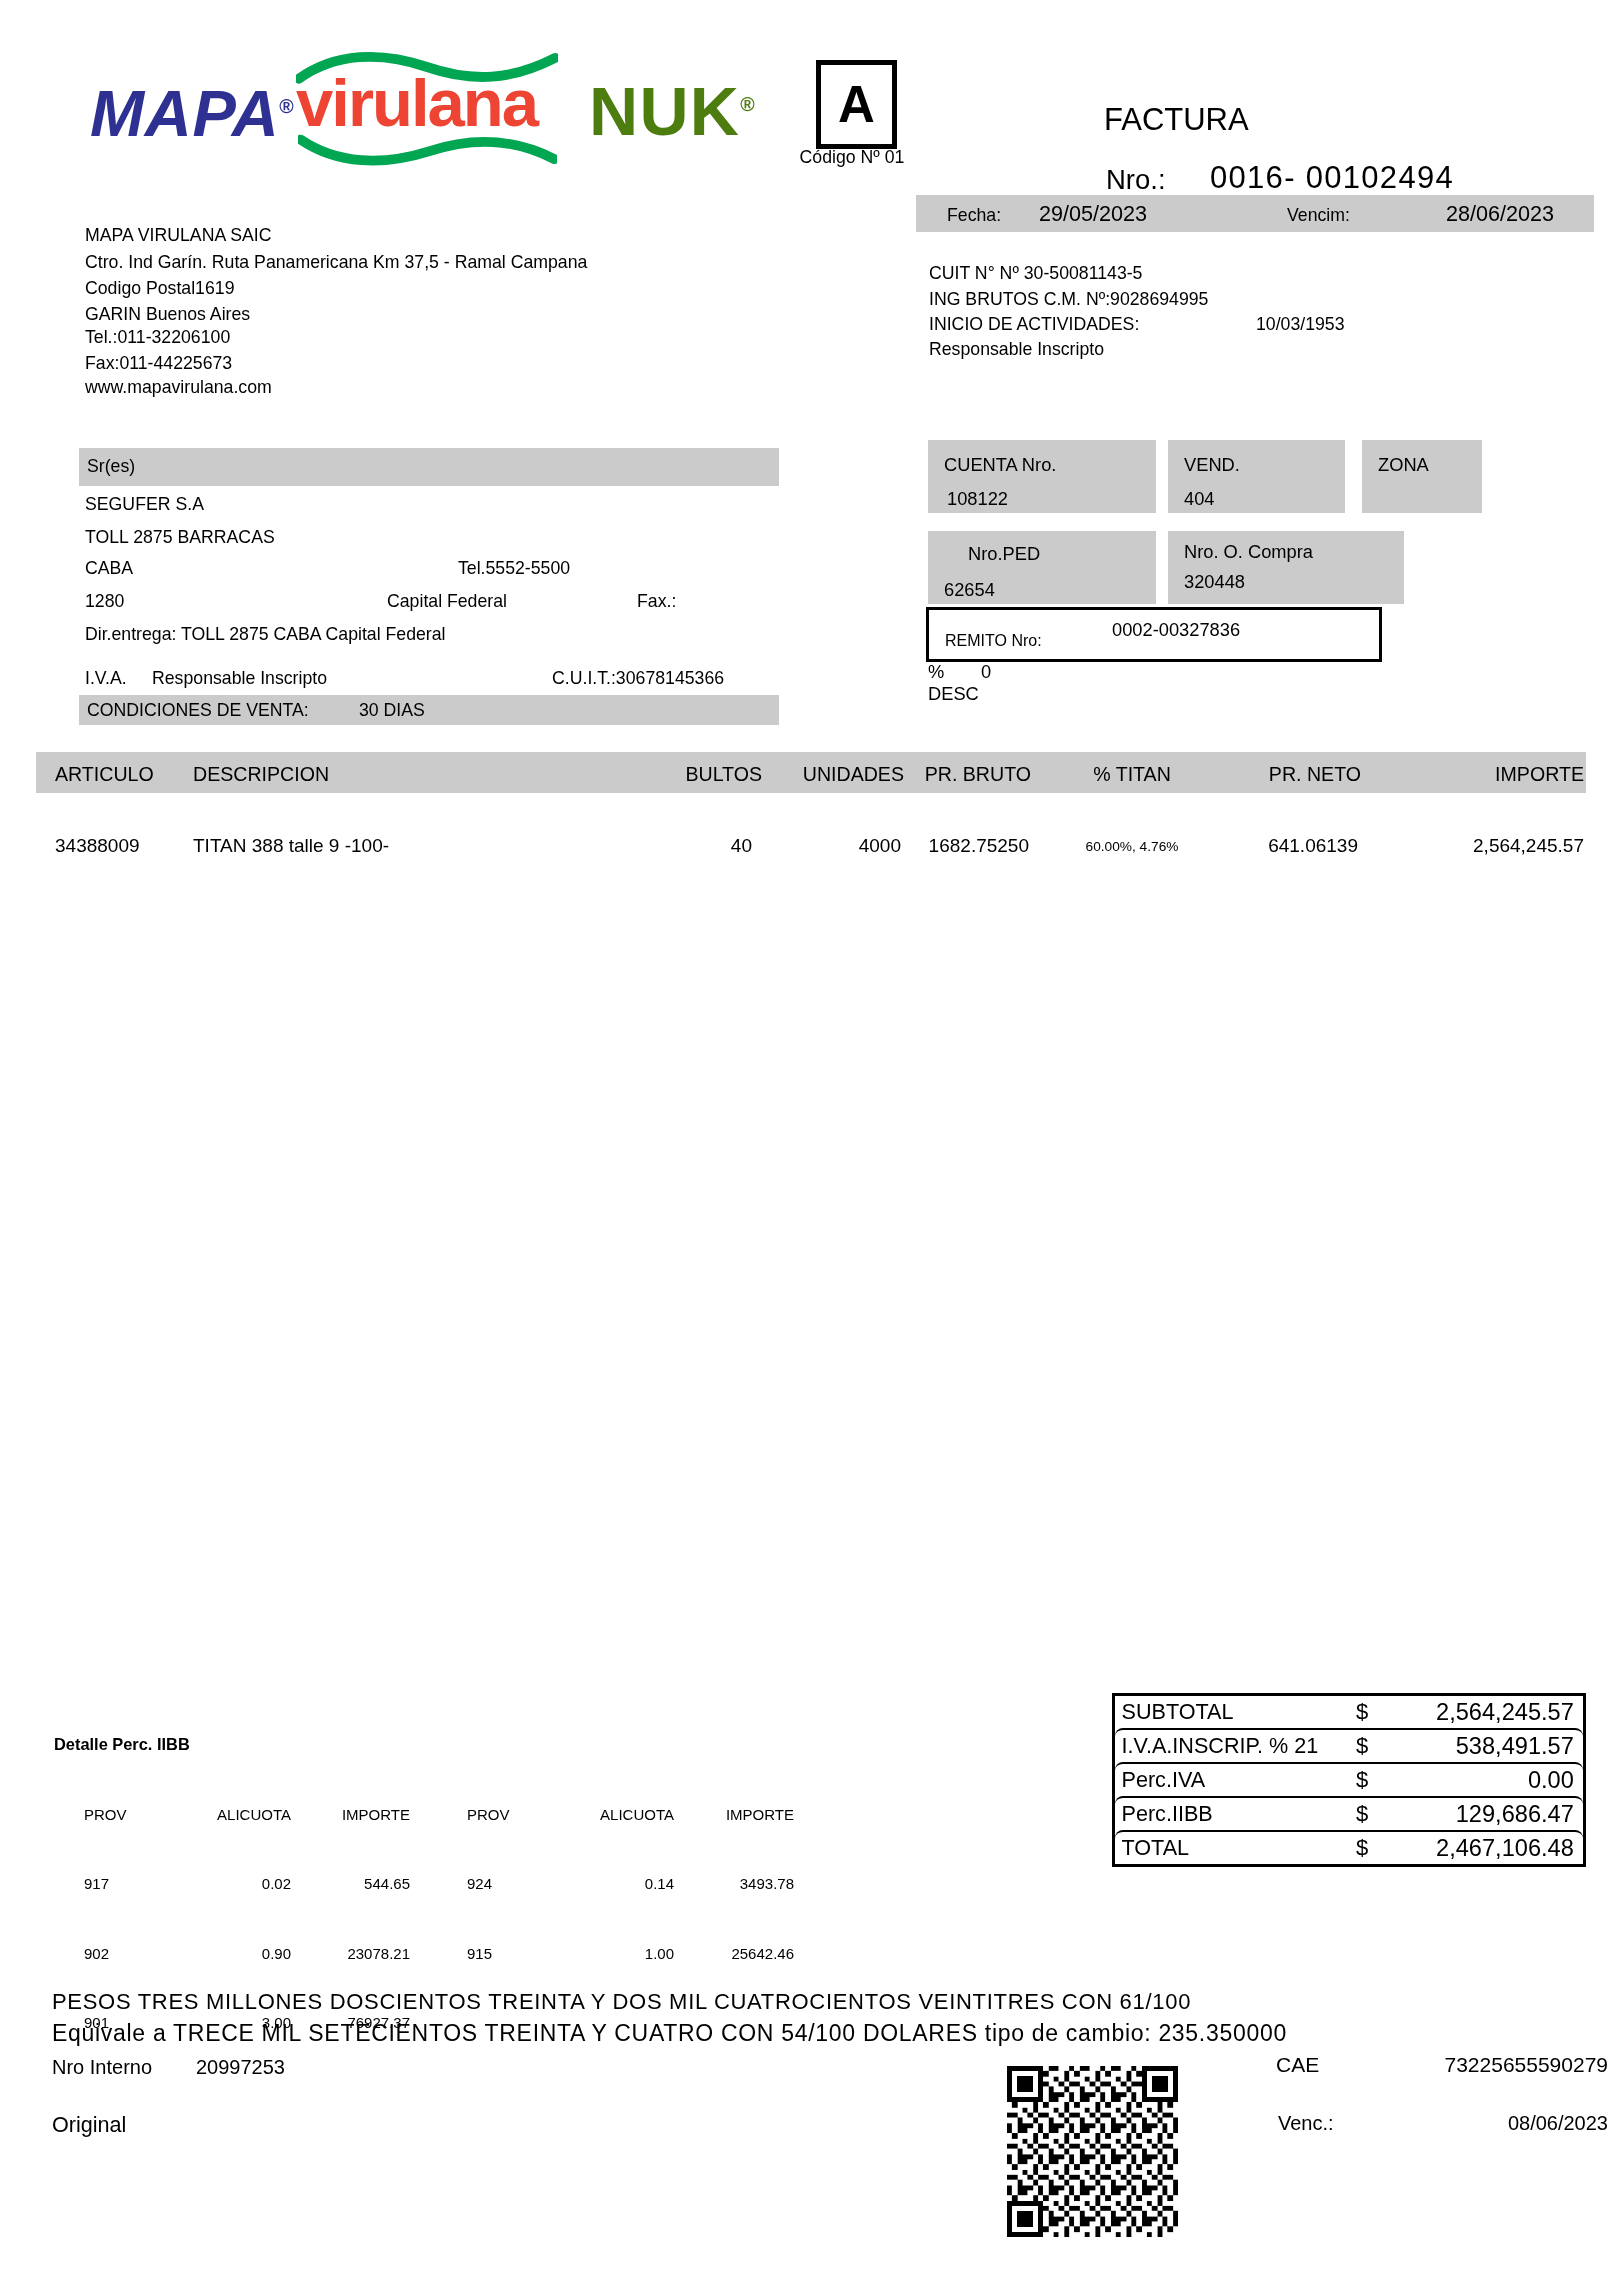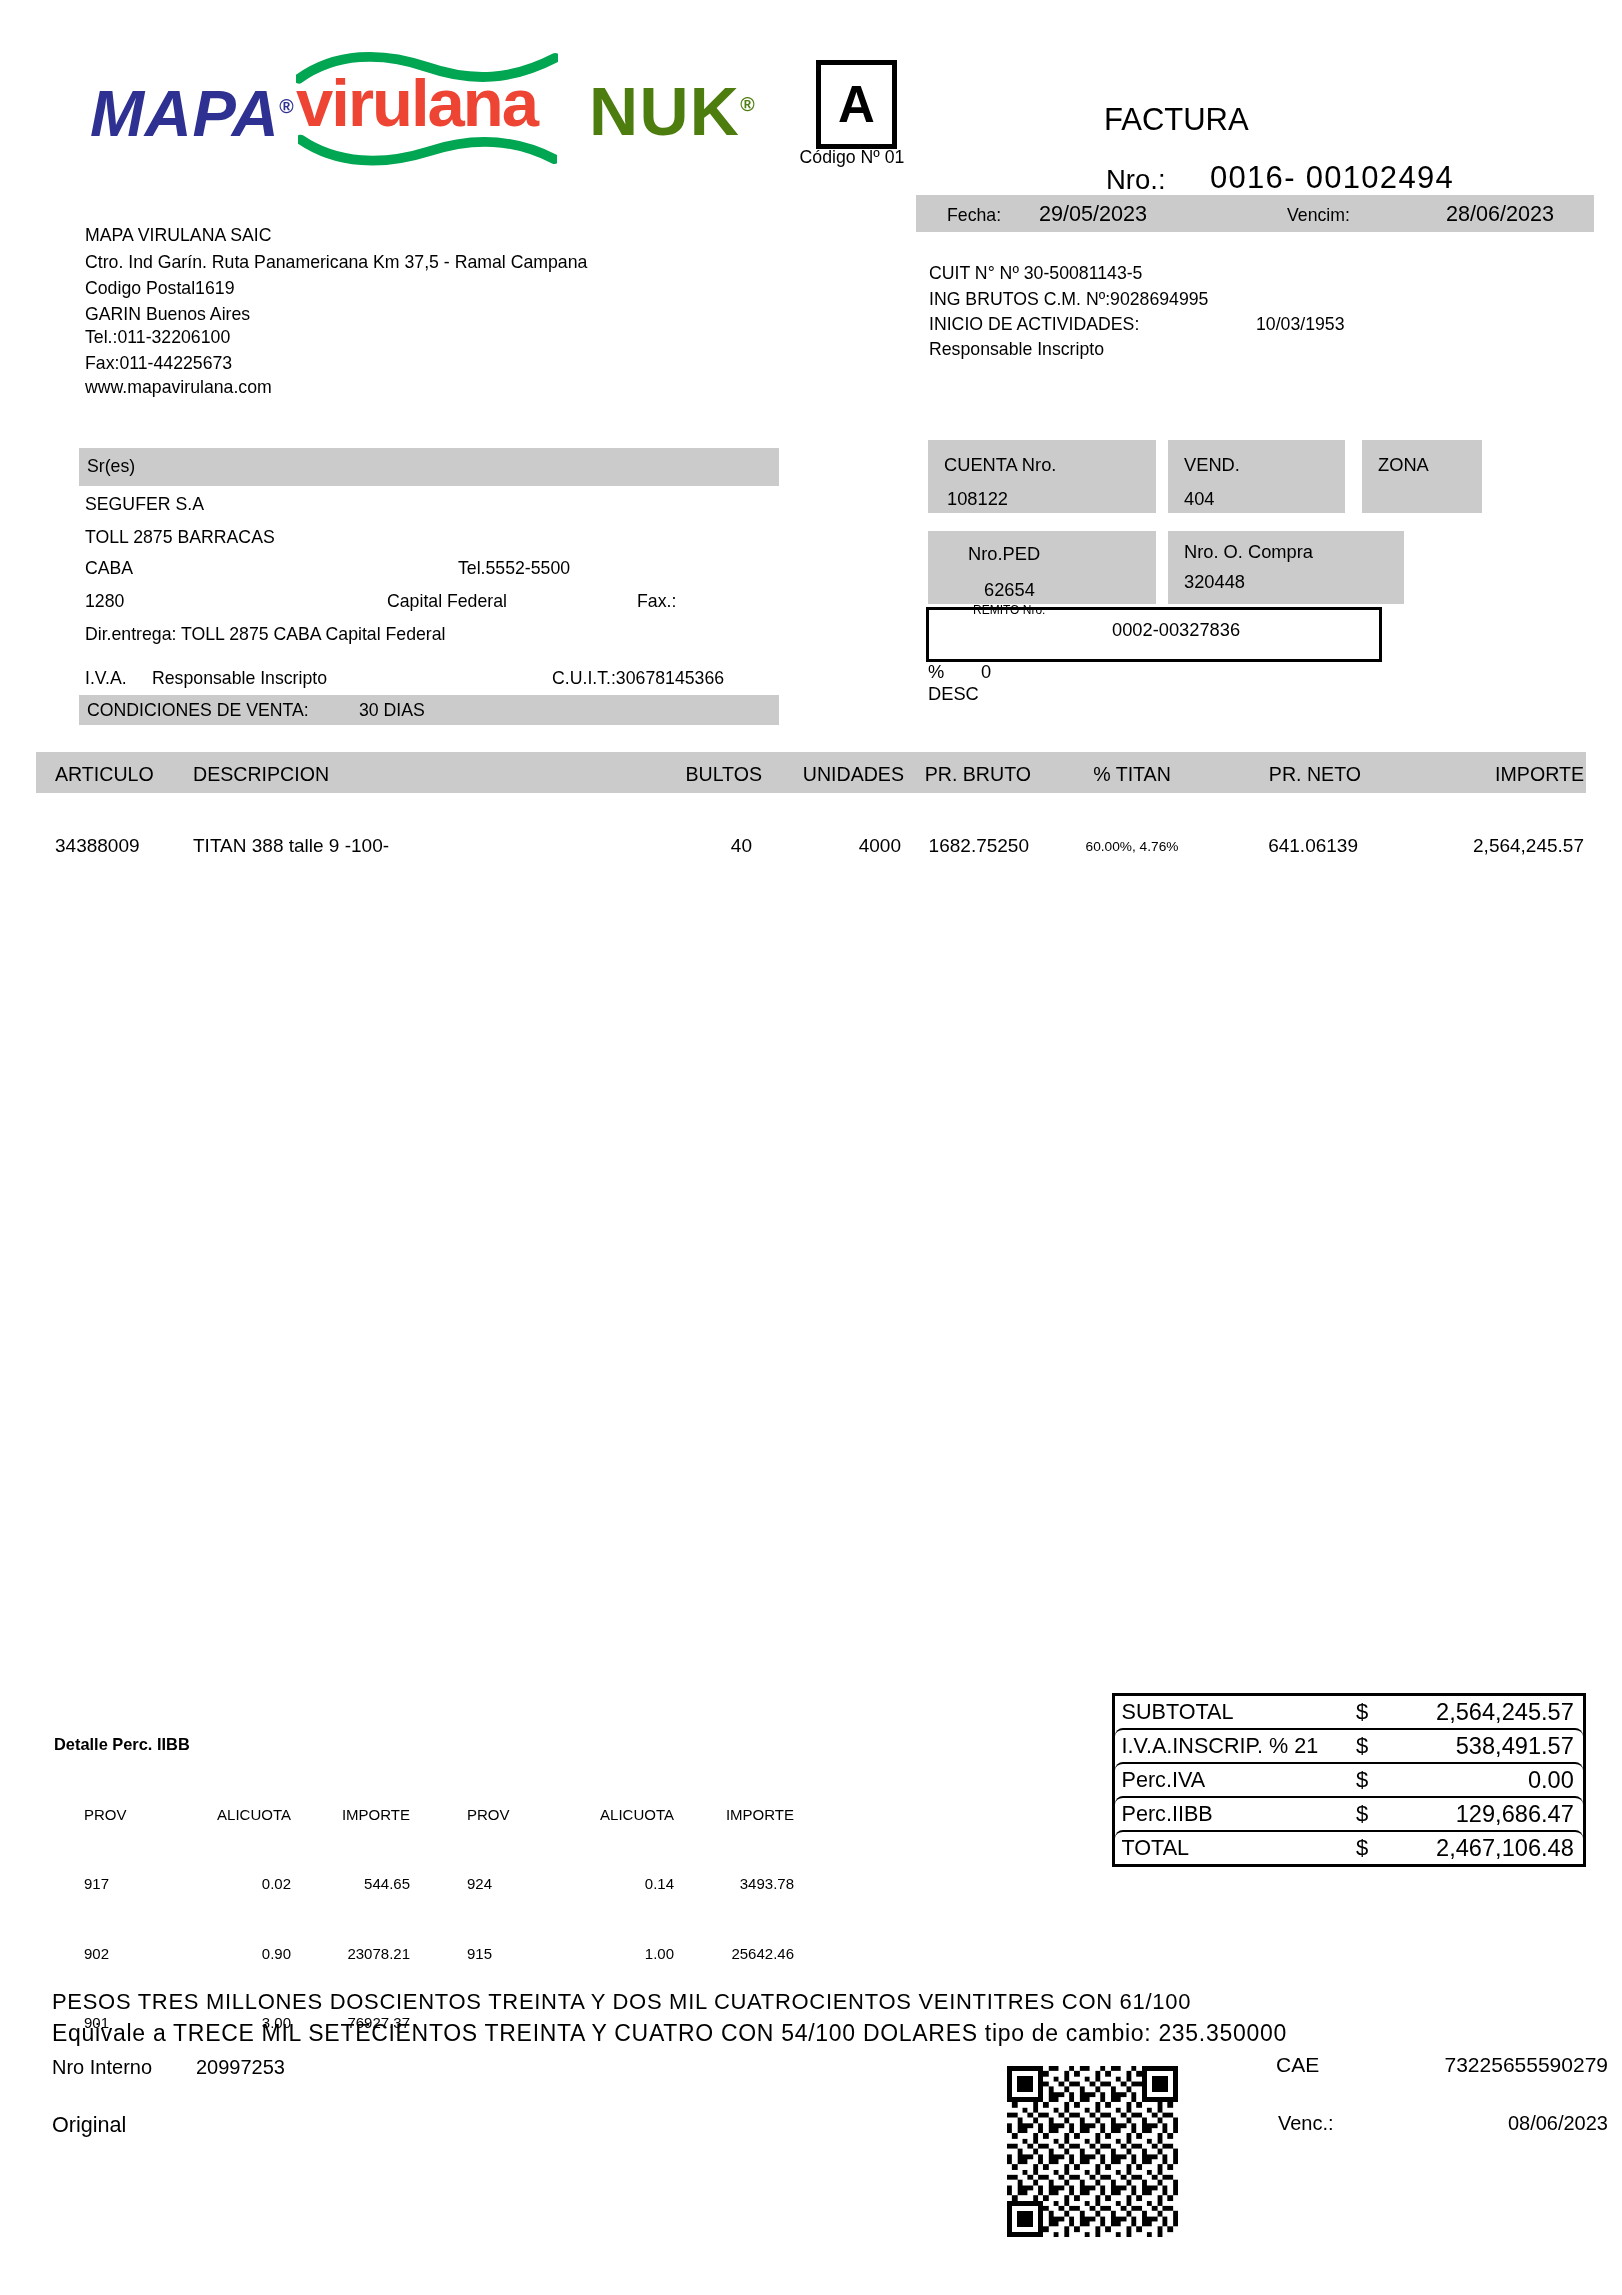--- a/index.html
+++ b/index.html
@@ -105,28 +105,28 @@
   <div class="gray" style="left:1168px;top:440px;width:177px;height:73px;"></div>
   <div class="t" style="left:1184px;top:455px;font-size:18.3px;">VEND.</div>
   <div class="t" style="left:1184px;top:489px;font-size:18.3px;">404</div>
 
   <div class="gray" style="left:1362px;top:440px;width:120px;height:73px;"></div>
   <div class="t" style="left:1378px;top:455px;font-size:18.3px;">ZONA</div>
   <div class="t" style="left:1378px;top:489px;font-size:18.3px;"></div>
 
   <div class="gray" style="left:928px;top:531px;width:228px;height:73px;"></div>
   <div class="t" style="left:968px;top:544px;font-size:18.3px;">Nro.PED</div>
-  <div class="t" style="left:944px;top:580px;font-size:18.3px;margin-left:40px;">62654</div>
+  <div class="t" style="left:944px;top:580px;font-size:18.3px;">62654</div>
 
   <div class="gray" style="left:1168px;top:531px;width:236px;height:73px;"></div>
   <div class="t" style="left:1184px;top:542px;font-size:18.3px;">Nro. O. Compra</div>
   <div class="t" style="left:1184px;top:572px;font-size:18.3px;">320448</div>
 
   <div class="remito-box"></div>
-  <div class="t" style="left:945px;top:604px;font-size:12px;margin-left:28px;">REMITO Nro:</div>
+  <div class="t" style="left:945px;top:632px;font-size:16px;">REMITO Nro:</div>
   <div class="t" style="left:1112px;top:620px;font-size:18.3px;">0002-00327836</div>
 
   <div class="t" style="left:928px;top:662px;font-size:18.3px;">%</div>
   <div class="t" style="left:981px;top:662px;font-size:18.3px;">0</div>
   <div class="t" style="left:928px;top:684px;font-size:18.3px;">DESC</div>
 
   <div class="gray" style="left:36px;top:752px;width:1550px;height:41px;"></div>
   <div class="t" style="left:55px;top:764px;font-size:19.6px;">ARTICULO</div>
   <div class="t" style="left:193px;top:764px;font-size:19.6px;">DESCRIPCION</div>
   <div class="t right" style="left:654px;top:764px;width:108px;font-size:19.6px;">BULTOS</div>

